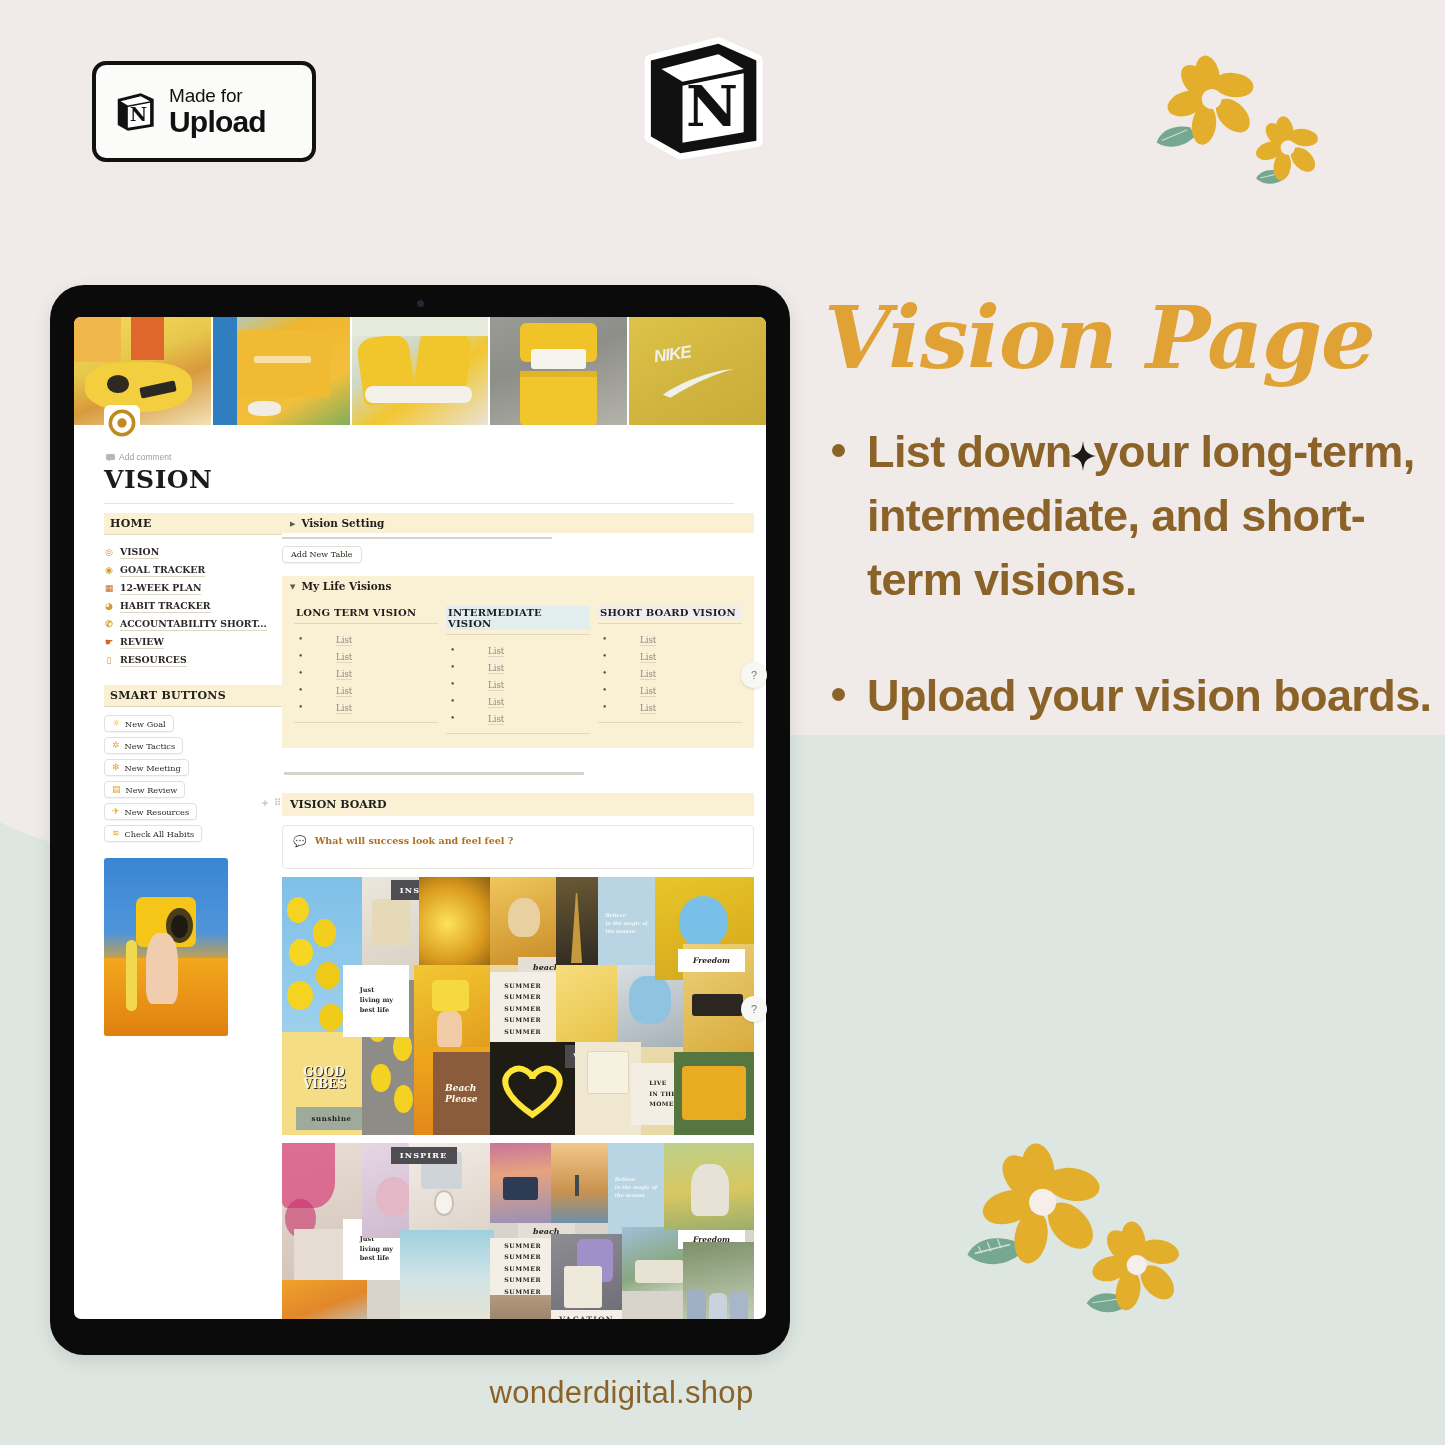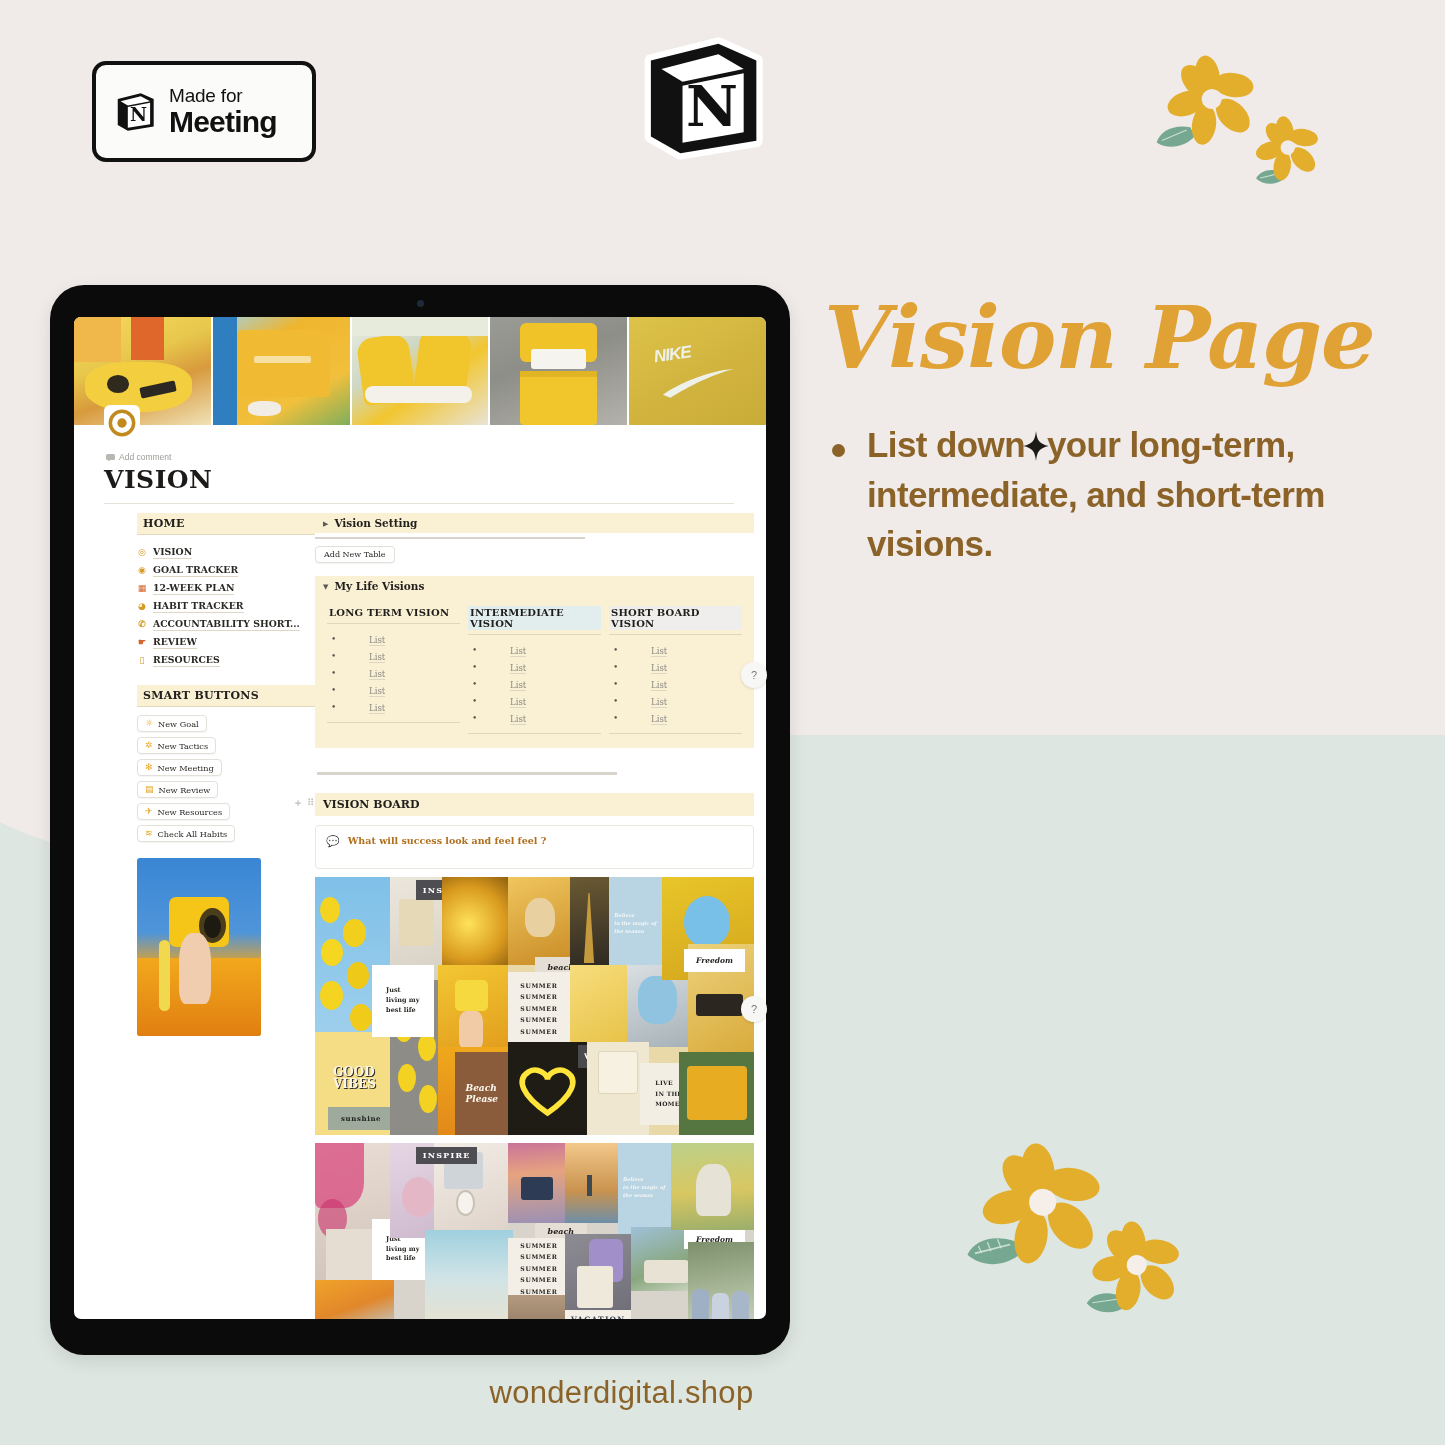--- a/index.html
+++ b/index.html
@@ -64,21 +64,21 @@
   }
   .bullet-row {
     display:flex; gap:22px; align-items:flex-start;
     margin-bottom:52px;
   }
   .bullet-dot {
     width:13px; height:13px; border-radius:50%;
     background:#8b6329; flex:none; margin-top:24px;
   }
   .bullet-text {
-    font-size:35px; line-height:1.42; color:#8b6329;
+    font-size:45px; line-height:1.42; color:#8b6329;
     font-weight:700; letter-spacing:-.6px;
   }
   .sparkle { display:inline-block; width:26px; height:30px; vertical-align:-4px; margin:0 -2px; }
   .sparkle svg { width:100%; height:100%; display:block; }
 
   #footer-url {
     position:absolute; left:0; top:1375px; width:1243px;
     text-align:center; font-size:31px; color:#8b6329; letter-spacing:.3px;
   }
 
@@ -120,21 +120,21 @@
     position:absolute; left:30px; top:148px;
     font-family:"DejaVu Serif", serif; font-weight:700;
     font-size:25px; color:#1c1b19; letter-spacing:.5px;
   }
   #title-rule {
     position:absolute; left:30px; top:186px; width:630px; height:1px;
     background:#e6e2da;
   }
 
   
-  #body-cols { position:absolute; left:0; top:196px; width:100%; display:flex;padding-left:33px; }
+  #body-cols { position:absolute; left:0; top:196px; width:100%; display:flex; }
   #col-left { width:208px; padding-left:30px; }
   #col-right { flex:1; padding-right:12px; }
 
   .section-band {
     background:#faf0d4; padding:4px 6px;
     font-family:"DejaVu Serif", serif; font-weight:700;
     font-size:11px; color:#23211d; letter-spacing:.3px;
     border-bottom:1px solid #e3d9bd;
   }
   .nav-list { margin-top:8px; }
@@ -252,21 +252,21 @@
   <span class="notion-cube">
     <svg viewBox="0 0 64 64">
       <path d="M8 14 L40 6 L58 14 L58 52 L22 58 L8 50 Z" fill="#111"></path>
       <path d="M12 17 L40 10 L53 17 L22 23 Z" fill="#fff"></path>
       <path d="M22 25 L53 19 L53 49 L22 54 Z" fill="#fff"></path>
       <text x="37" y="45" font-family="DejaVu Serif, serif" font-size="26" font-weight="700" fill="#111" text-anchor="middle">N</text>
     </svg>
   </span>
   <span class="badge-text">
     <div class="badge-made">Made for</div>
-    <div class="badge-notion">Meeting</div>
+    <div class="badge-notion">Upload</div>
   </span>
 </div>
 
 <div id="notion-logo">
   <svg viewBox="0 0 64 64">
     <path d="M8 14 L40 6 L58 14 L58 52 L22 58 L8 50 Z" fill="#fff" stroke="#fff" stroke-width="6" stroke-linejoin="round"></path>
     <path d="M8 14 L40 6 L58 14 L58 52 L22 58 L8 50 Z" fill="#111"></path>
     <path d="M13 18 L40 11 L52 18 L23 24 Z" fill="#fff"></path>
     <path d="M23 26 L52 20 L52 48 L23 53 Z" fill="#fff"></path>
     <text x="37" y="45" font-family="DejaVu Serif, serif" font-size="27" font-weight="700" fill="#111" text-anchor="middle">N</text>
@@ -350,20 +350,24 @@
 <div id="bullets">
 
   <div class="bullet-row">
     <span class="bullet-dot"></span>
     <span class="bullet-text"><span>List down</span><span class="sparkle"><svg viewBox="0 0 24 28">
             <path d="M12 0 C13 9 15 12 24 14 C15 16 13 19 12 28 C11 19 9 16 0 14 C9 12 11 9 12 0 Z" fill="#1b1a18"></path>
           </svg></span><span>your long-term, intermediate, and short-term visions.</span></span>
   </div>
 
 
+  <div class="bullet-row">
+    <span class="bullet-dot"></span>
+    <span class="bullet-text">Upload your vision boards.</span>
+  </div>
 
 </div>
 
 <div id="footer-url">wonderdigital.shop</div>
 
 <div id="tablet">
   <div id="tablet-cam"></div>
 
   <div id="screen">
 

